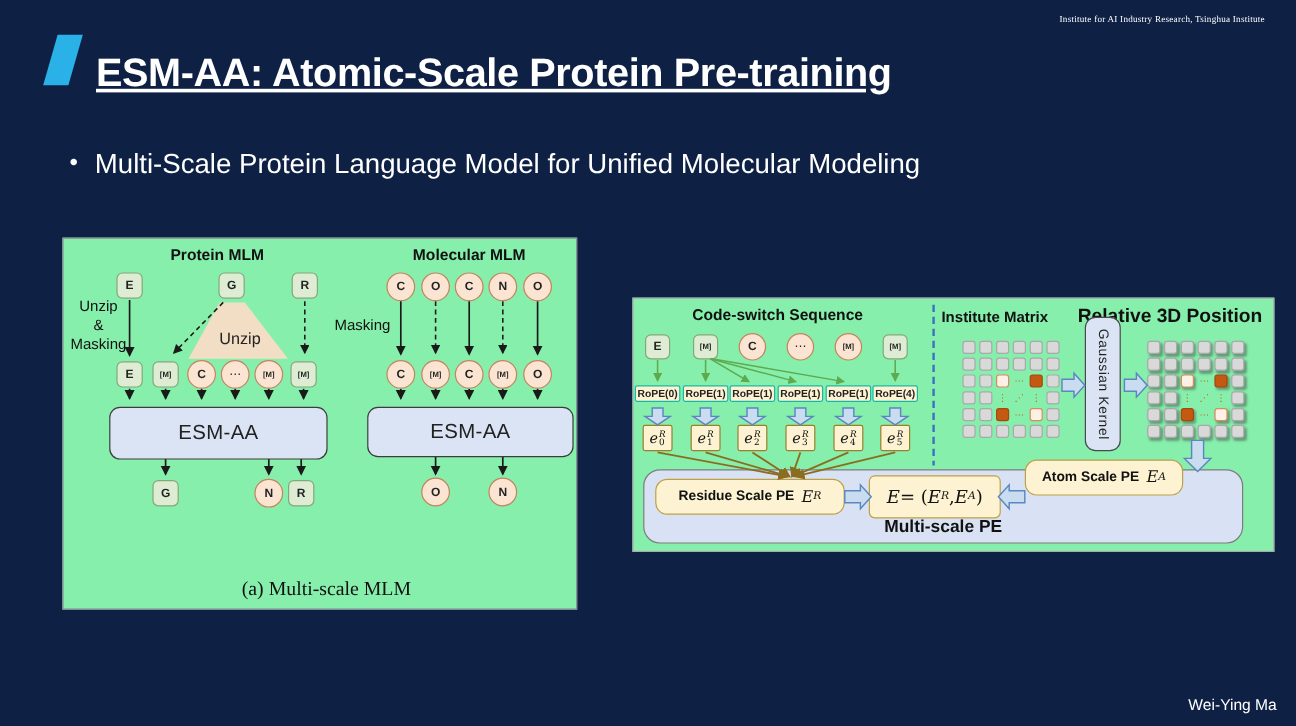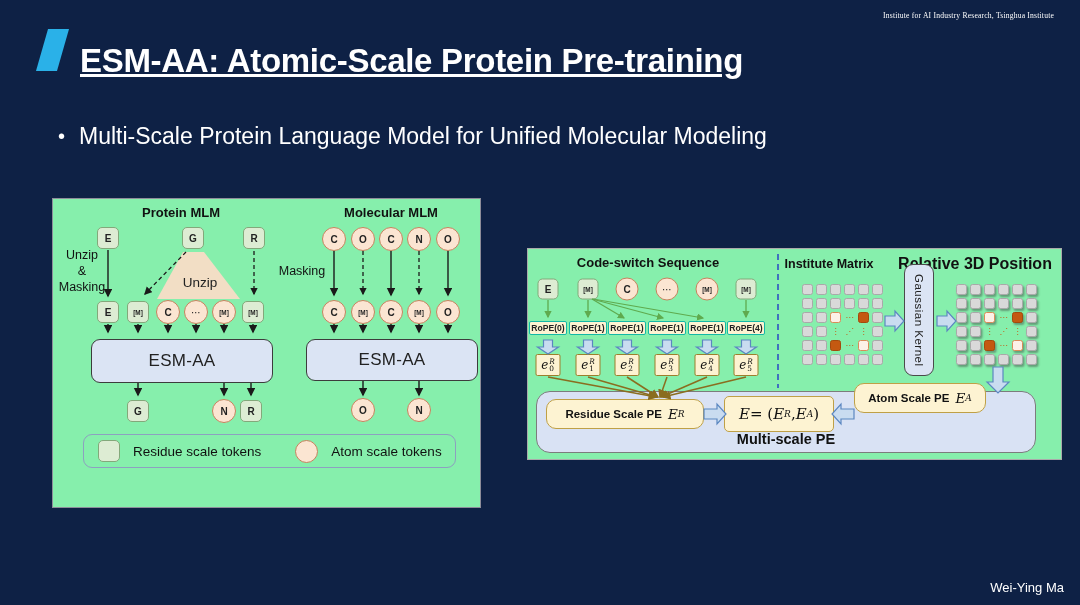--- a/index.html
+++ b/index.html
@@ -183,26 +183,21 @@
     <div class="tok ci" style="left:395px;top:40px">O</div>
     <div class="tok ci" style="left:281px;top:113px">C</div>
     <div class="tok ci mtok" style="left:310px;top:113px">[M]</div>
     <div class="tok ci" style="left:338px;top:113px">C</div>
     <div class="tok ci mtok" style="left:366px;top:113px">[M]</div>
     <div class="tok ci" style="left:395px;top:113px">O</div>
     <div class="esm" style="left:253px;top:140px;width:170px;height:40px">ESM-AA</div>
     <div class="tok ci" style="left:310px;top:211px">O</div>
     <div class="tok ci" style="left:366px;top:211px">N</div>
 
-    <div class="legend">
-      <span class="lg-sq"></span>
-      <span class="lg-t">Residue scale tokens</span>
-      <span class="lg-ci"></span>
-      <span class="lg-t">Atom scale tokens</span>
-    </div>
+    <div class="caption">(a) Multi-scale MLM</div>
   </div>
 
   <div class="panel rf-panel">
 
     <div class="pe-container"></div>
 
     <div class="fig-h ctrx" style="left:120px;top:6px;font-size:13px">Code-switch Sequence</div>
     <div class="fig-h ctrx" style="left:301px;top:8px;font-size:12.5px">Institute Matrix</div>
     <div class="fig-h ctrx" style="left:447px;top:6px;font-size:16px">Relative 3D Position</div>
 

